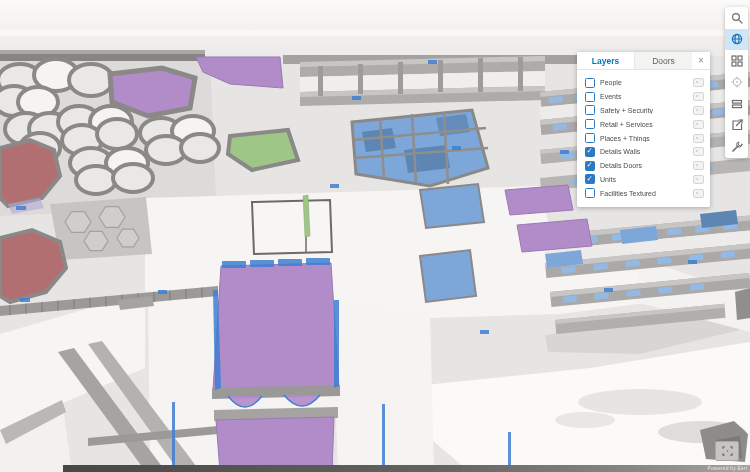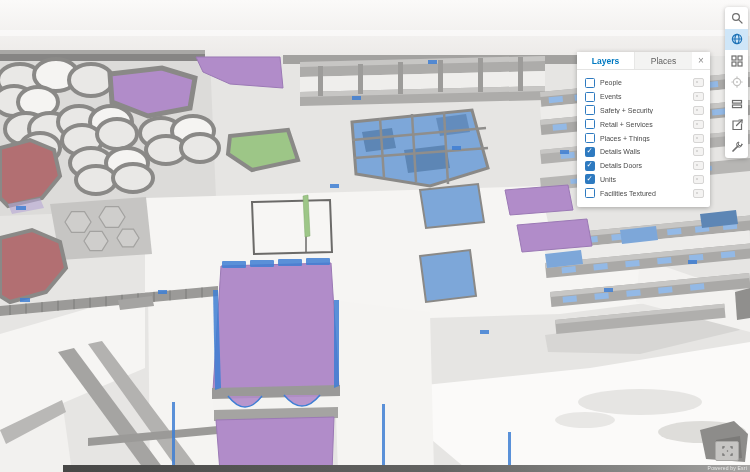--- a/index.html
+++ b/index.html
@@ -323,21 +323,21 @@
   <div class="fs-btn">
     <svg viewBox="0 0 12 11">
       <path d="M1,3 L1,1 3,1 M9,1 L11,1 11,3 M11,8 L11,10 9,10 M3,10 L1,10 1,8"></path>
       <circle cx="6" cy="5.5" r="0.8" fill="#6f6f6e" stroke="none"></circle>
     </svg>
   </div>
 
   <div class="panel">
     <div class="tabs">
       <div class="tab active">Layers</div>
-      <div class="tab">Places</div>
+      <div class="tab">Doors</div>
       <div class="close-btn">×</div>
     </div>
     <div class="layer-list">
       <div class="layer-row">
         <span class="cb"></span>
         <span class="layer-label">People</span>
         <span class="row-icon"></span>
       </div>
       <div class="layer-row">
         <span class="cb"></span>

